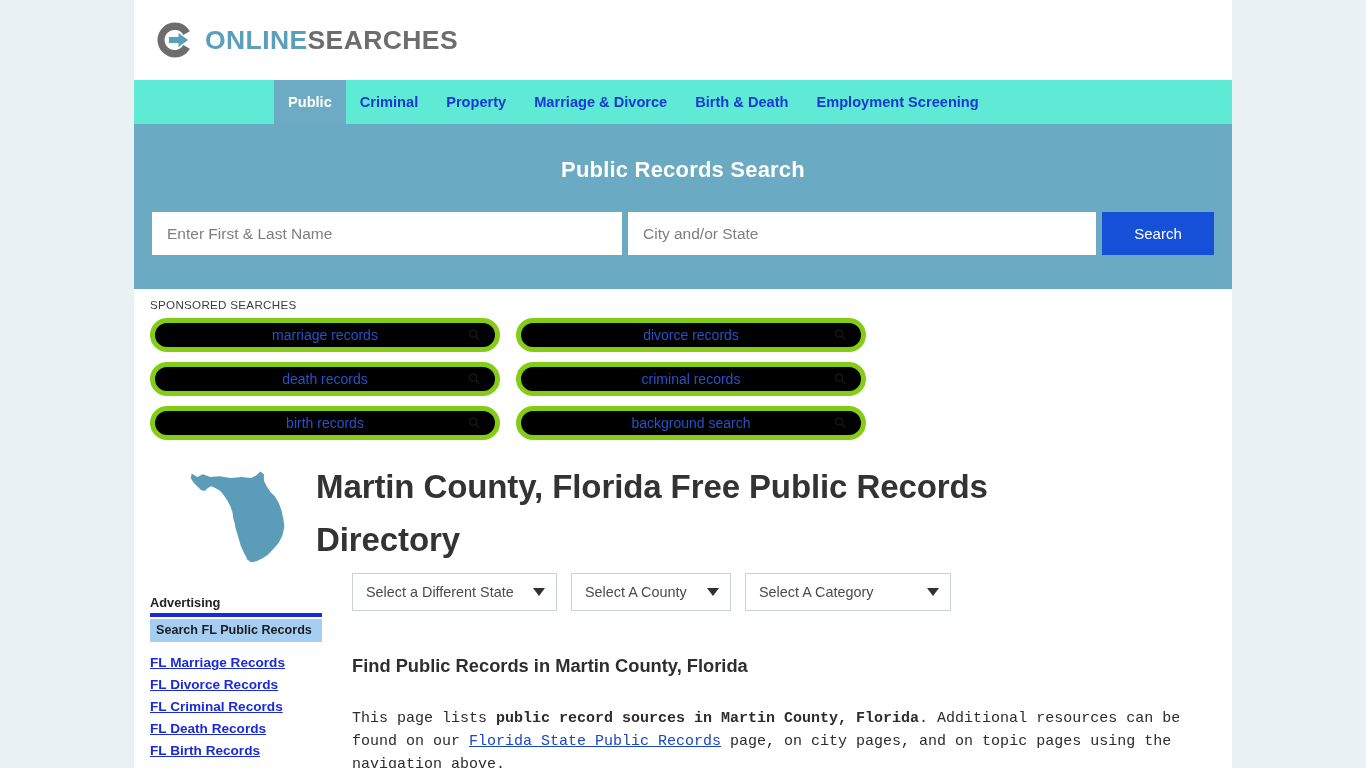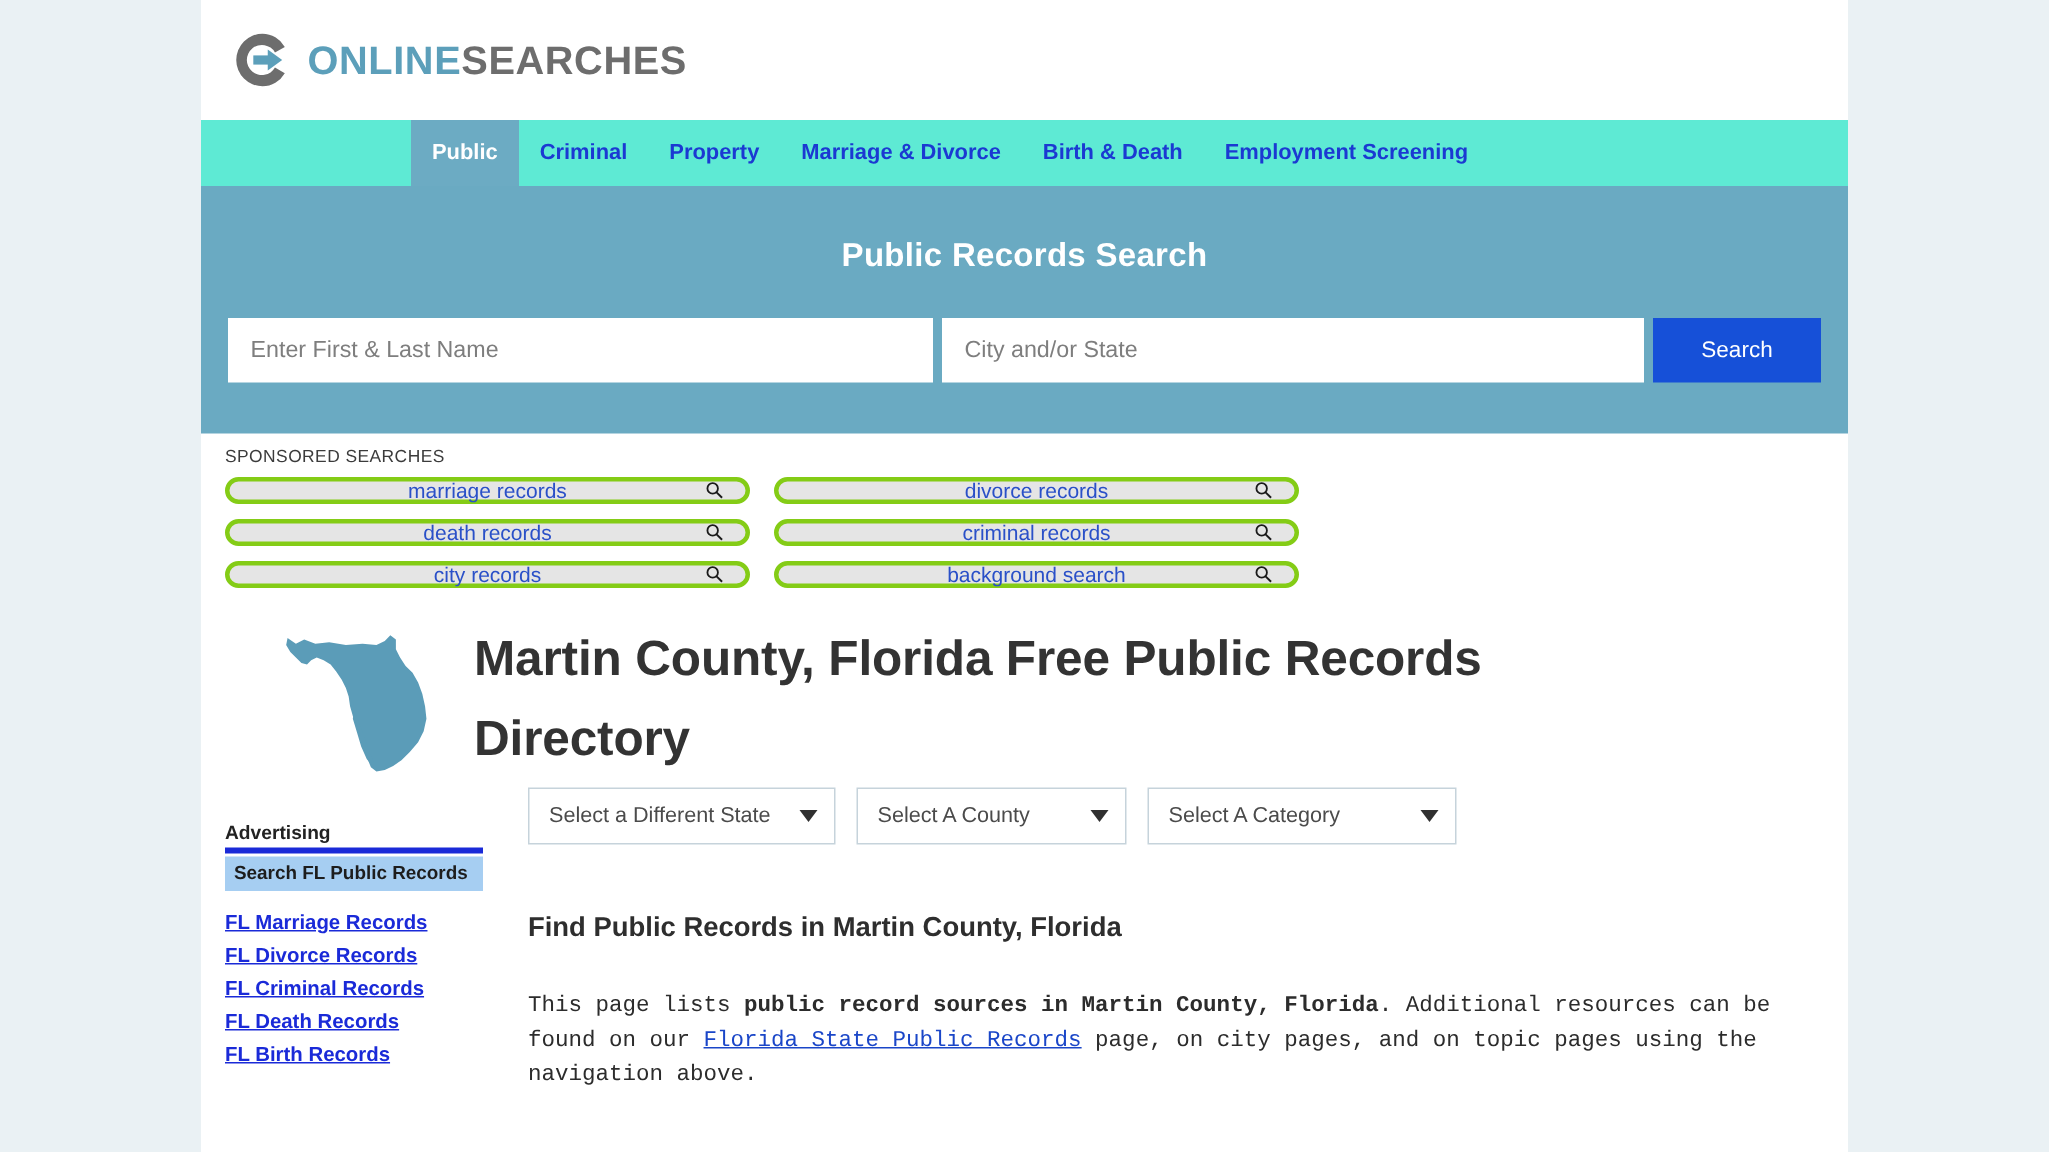--- a/index.html
+++ b/index.html
@@ -129,24 +129,24 @@
     letter-spacing: 0.3px;
     margin-bottom: 7px;
   }
   .pill-grid {
     display: flex;
     flex-wrap: wrap;
     gap: 10px 16px;
   }
   .pill {
     width: 350px;
-    height: 18px;
-    border: 3px solid #84cc16;
+    height: 34px;
+    border: 5px solid #84cc16;
     border-radius: 20px;
-    background: #e5e5e5;
+    background: #000000;
     display: flex;
     align-items: center;
     justify-content: center;
     position: relative;
     cursor: pointer;
     box-sizing: border-box;
   }
   .pill-text {
     font-size: 14px;
     color: #2a50c8;
@@ -240,21 +240,21 @@
     border: 1px solid #c6d3db;
     background: #ffffff;
     display: flex;
     align-items: center;
     justify-content: space-between;
     padding: 0 11px 0 13px;
     box-sizing: border-box;
     cursor: pointer;
   }
   .select.s1 { width: 205px; }
-  .select.s2 { width: 180px; }
+  .select.s2 { width: 160px; }
   .select.s3 { width: 206px; }
   .select-label {
     font-size: 14.4px;
     color: #4b4b4b;
   }
   .caret {
     width: 0; height: 0;
     border-left: 6px solid transparent;
     border-right: 6px solid transparent;
     border-top: 8px solid #303030;
@@ -359,21 +359,21 @@
 
       <div class="pill">
         <span class="pill-text">criminal records</span>
         <svg class="pill-icon" viewBox="0 0 16 16">
             <circle cx="6.3" cy="6.3" r="4.3" fill="none" stroke="#1a1a1a" stroke-width="1.5"></circle>
             <line x1="9.5" y1="9.5" x2="14" y2="14" stroke="#1a1a1a" stroke-width="1.6"></line>
           </svg>
       </div>
 
       <div class="pill">
-        <span class="pill-text">city records</span>
+        <span class="pill-text">birth records</span>
         <svg class="pill-icon" viewBox="0 0 16 16">
             <circle cx="6.3" cy="6.3" r="4.3" fill="none" stroke="#1a1a1a" stroke-width="1.5"></circle>
             <line x1="9.5" y1="9.5" x2="14" y2="14" stroke="#1a1a1a" stroke-width="1.6"></line>
           </svg>
       </div>
 
       <div class="pill">
         <span class="pill-text">background search</span>
         <svg class="pill-icon" viewBox="0 0 16 16">
             <circle cx="6.3" cy="6.3" r="4.3" fill="none" stroke="#1a1a1a" stroke-width="1.5"></circle>

